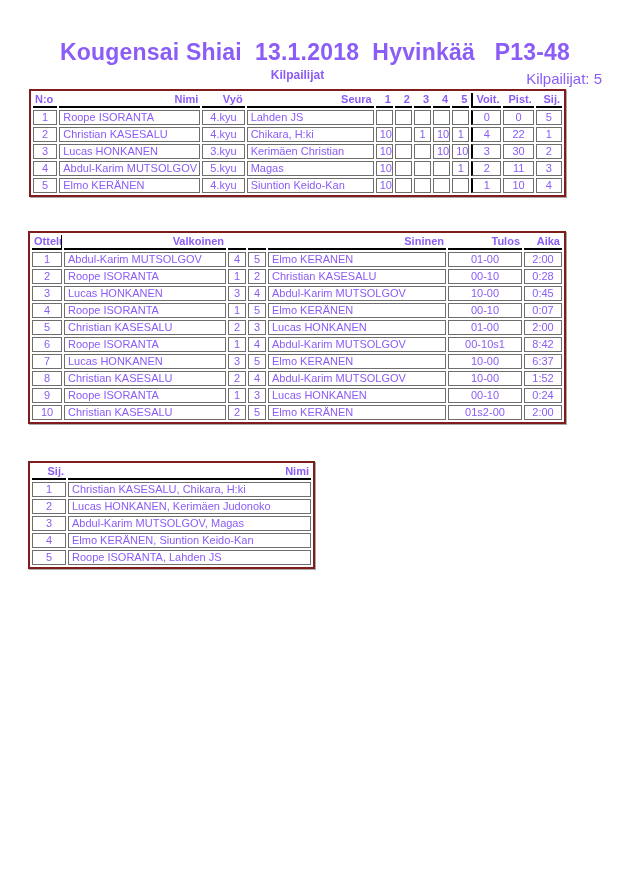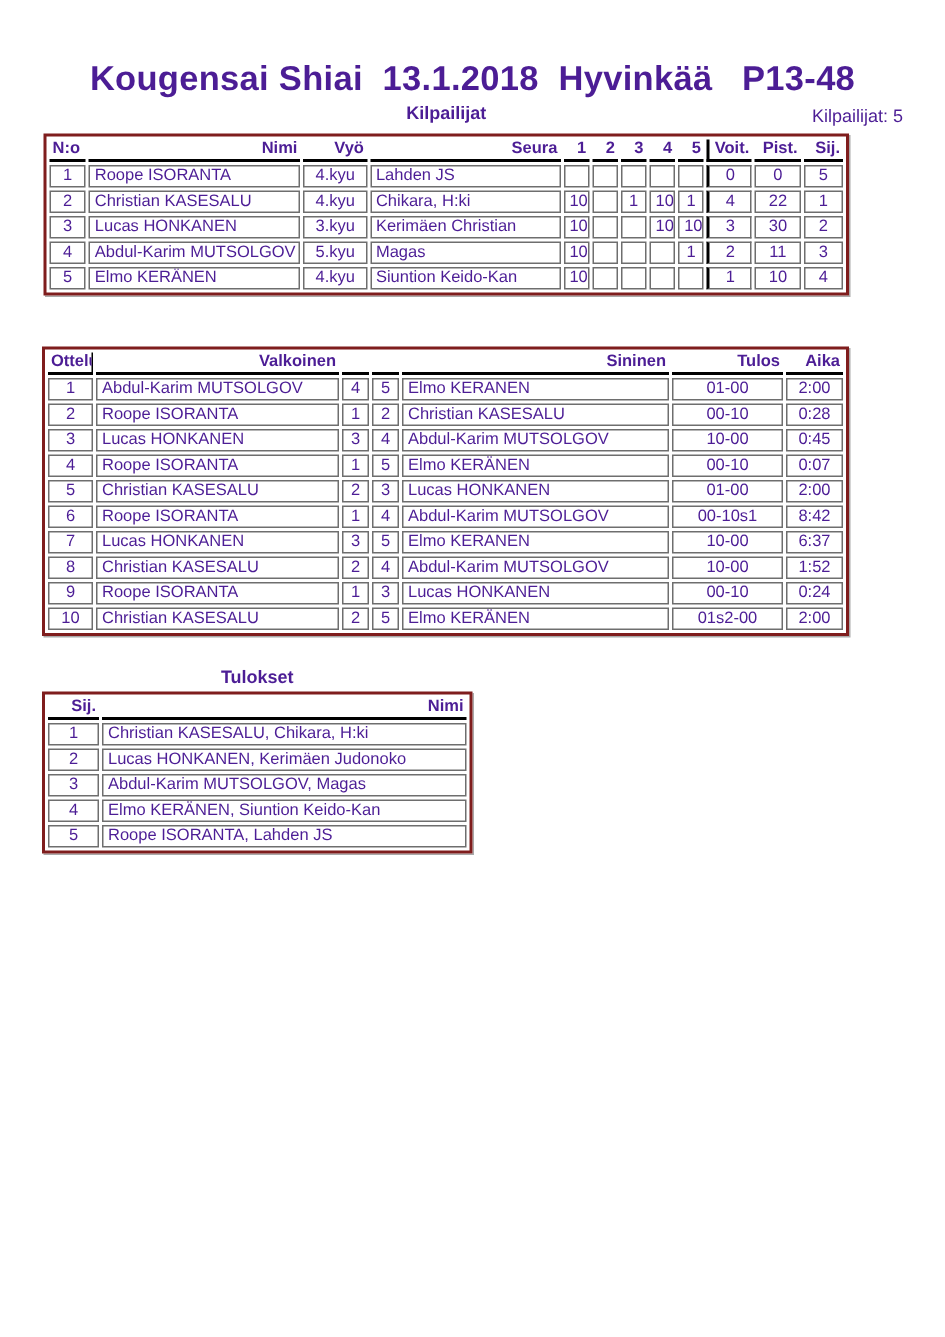--- a/index.html
+++ b/index.html
@@ -2,21 +2,21 @@
 <html><head>
 <meta charset="utf-8">
 <style>
   html, body { margin: 0; padding: 0; background: #ffffff; }
   .page {
     position: relative;
     width: 630px;
     height: 891px;
     background: #ffffff;
     font-family: "Liberation Sans", sans-serif;
-    color: #4c1d95;
+    color: #8b5cf6;
     overflow: hidden;
   }
   .title {
     position: absolute;
     top: 39px;
     left: 0;
     width: 100%;
     margin: 0;
     text-align: center;
     font-size: 23px;
@@ -30,21 +30,21 @@
     font-weight: bold;
     text-align: center;
   }
   .khead { top: 68px; left: 29px; width: 537px; }
   .ohead { top: 215px; left: 28px; width: 538px; }
   .rhead { top: 444px; left: 28px; width: 287px; }
   .count-label {
     position: absolute;
     top: 70px;
     right: 28px;
-    font-size: 12px;
+    font-size: 15px;
     font-weight: normal;
   }
   table {
     position: absolute;
     border-collapse: separate;
     border-spacing: 2px;
     border: 2px solid #7f1d1d;
     background: #ffffff;
     table-layout: fixed;
     box-shadow: 1px 1px 0 #a9a9a9;
@@ -307,21 +307,20 @@
           <td>Christian KASESALU</td>
           <td>2</td>
           <td>5</td>
           <td>Elmo KERÄNEN</td>
           <td>01s2-00</td>
           <td>2:00</td>
         </tr>
       </tbody>
   </table>
 
-  <div class="sec-head rhead">Tulokset</div>
 
   <table id="results">
     <colgroup>
       <col style="width:34px">
         <col style="width:243px">
     </colgroup>
     <thead>
         <tr>
           <th>Sij.</th>
           <th>Nimi</th>

